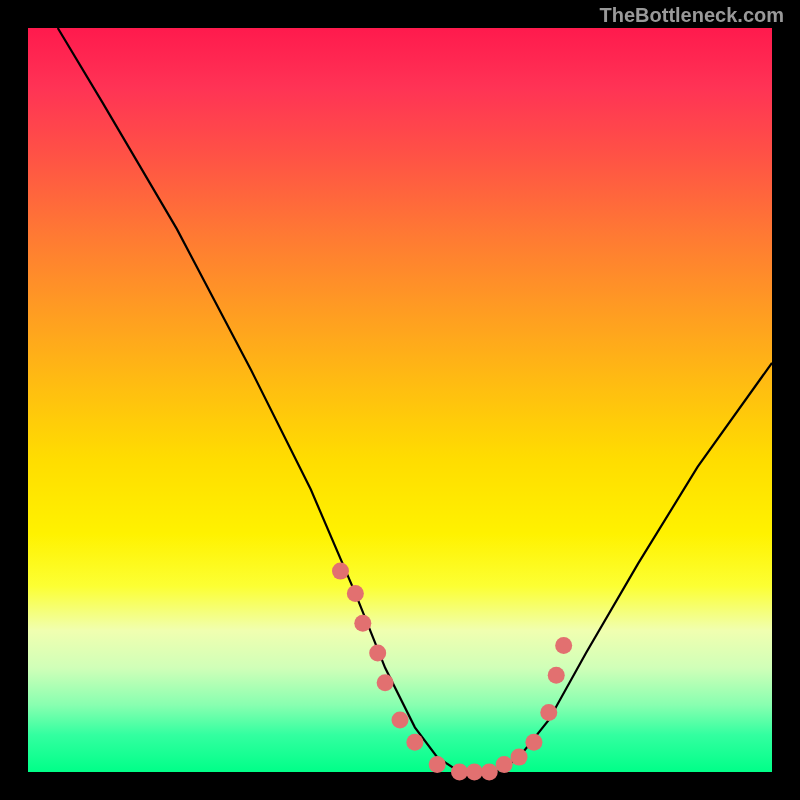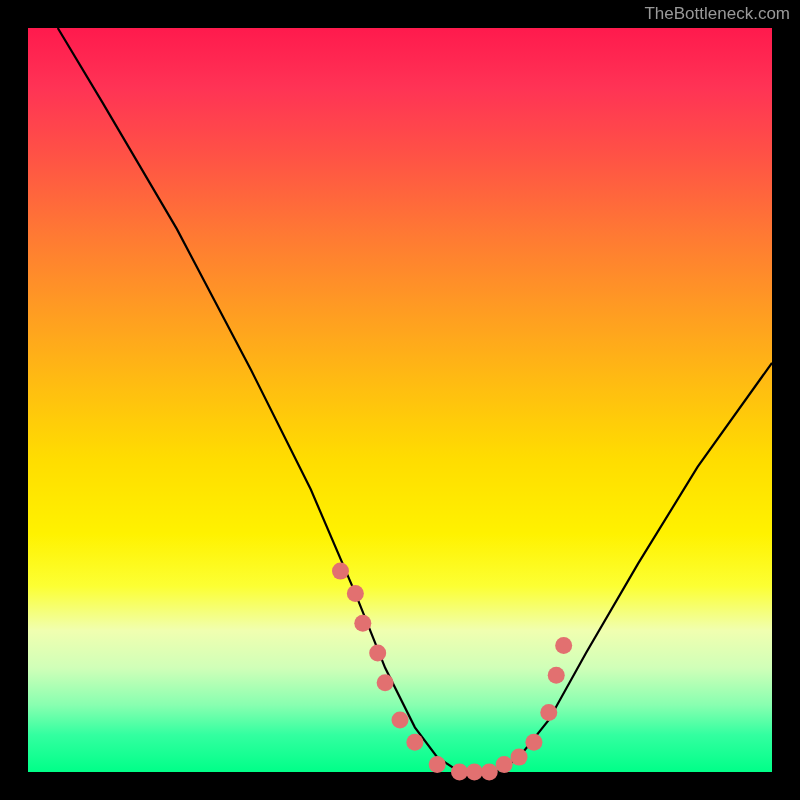--- a/index.html
+++ b/index.html
@@ -7,24 +7,24 @@
     width: 800px;
     height: 800px;
     background: #000;
     position: relative;
     font-family: Arial, sans-serif;
     overflow: hidden;
   }
   .watermark {
     position: absolute;
     top: 4px;
-    right: 10px;
+    right: 16px;
     color: #999;
-    font-size: 17px;
-    font-weight: normal;
+    font-size: 20px;
+    font-weight: bold;
     z-index: 10;
   }
   .plot-area {
     position: absolute;
     left: 28px;
     top: 28px;
     width: 744px;
     height: 744px;
     background: linear-gradient(to bottom,
       #ff1a4d 0%,

